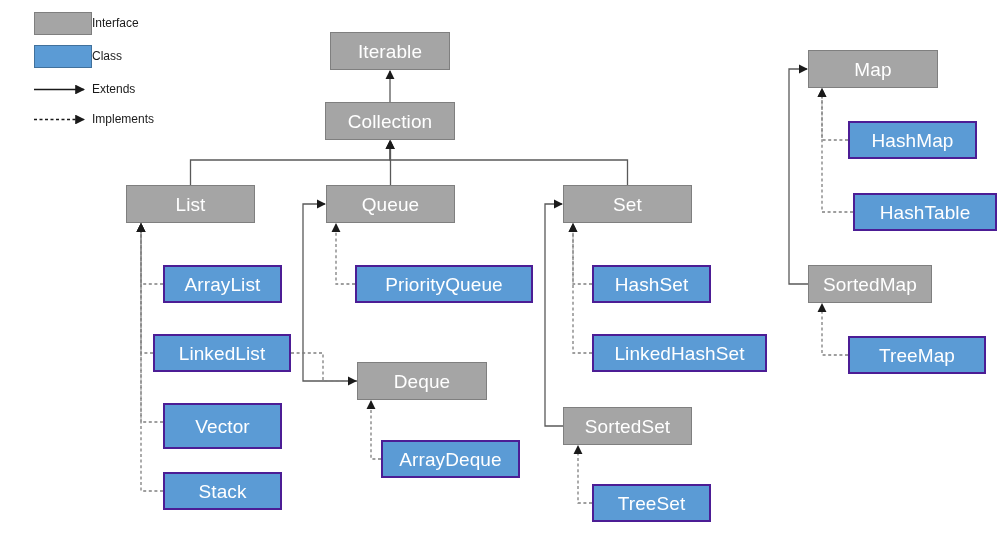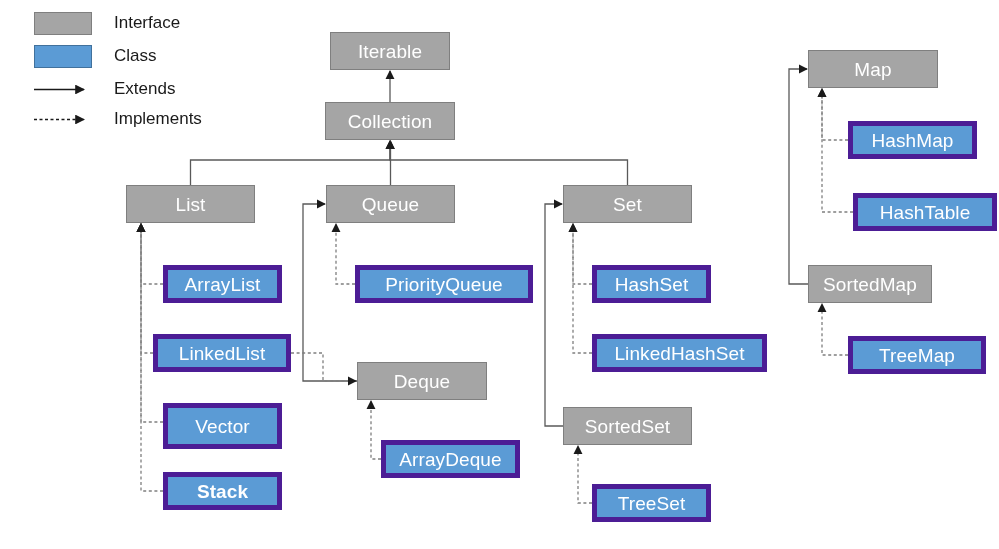--- a/index.html
+++ b/index.html
@@ -38,21 +38,21 @@
     letter-spacing: 0.1px;
     white-space: nowrap;
     line-height: 1;
   }
   .node-interface {
     background: #a5a5a5;
     border: 1px solid #7f7f7f;
   }
   .node-class {
     background: #5b9bd5;
-    border: 5px solid #4c1d95;
+    border: 2px solid #4c1d95;
   }
   .legend {
     position: absolute;
     left: 0;
     top: 0;
     width: 250px;
     height: 140px;
   }
   .legend-row {
     position: absolute;
@@ -75,22 +75,21 @@
     background: #5b9bd5;
     border: 1px solid #41719c;
   }
   .legend-arrow {
     width: 58px;
     height: 23px;
     margin-left: 34px;
     position: relative;
   }
   .legend-label {
-    margin-left: 22px;
-    font-size: 17px;
+    font-size: 12px;
     color: #1a1a1a;
     font-family: "Liberation Sans", sans-serif;
     white-space: nowrap;
   }
 </style>
 </head>
 <body>
 
 <div id="diagram-root">
 
@@ -157,21 +156,21 @@
       </div>
       <div class="node-box node-class" style="left: 163px; top: 265px; width: 119px; height: 38px;">
         <span>ArrayList</span>
       </div>
       <div class="node-box node-class" style="left: 153px; top: 334px; width: 138px; height: 38px;">
         <span>LinkedList</span>
       </div>
       <div class="node-box node-class" style="left: 163px; top: 403px; width: 119px; height: 46px;">
         <span>Vector</span>
       </div>
-      <div class="node-box node-class" style="left: 163px; top: 472px; width: 119px; height: 38px; font-weight: bold;">
+      <div class="node-box node-class" style="left: 163px; top: 472px; width: 119px; height: 38px;">
         <span>Stack</span>
       </div>
       <div class="node-box node-class" style="left: 355px; top: 265px; width: 178px; height: 38px;">
         <span>PriorityQueue</span>
       </div>
       <div class="node-box node-class" style="left: 381px; top: 440px; width: 139px; height: 38px;">
         <span>ArrayDeque</span>
       </div>
       <div class="node-box node-class" style="left: 592px; top: 265px; width: 119px; height: 38px;">
         <span>HashSet</span>

